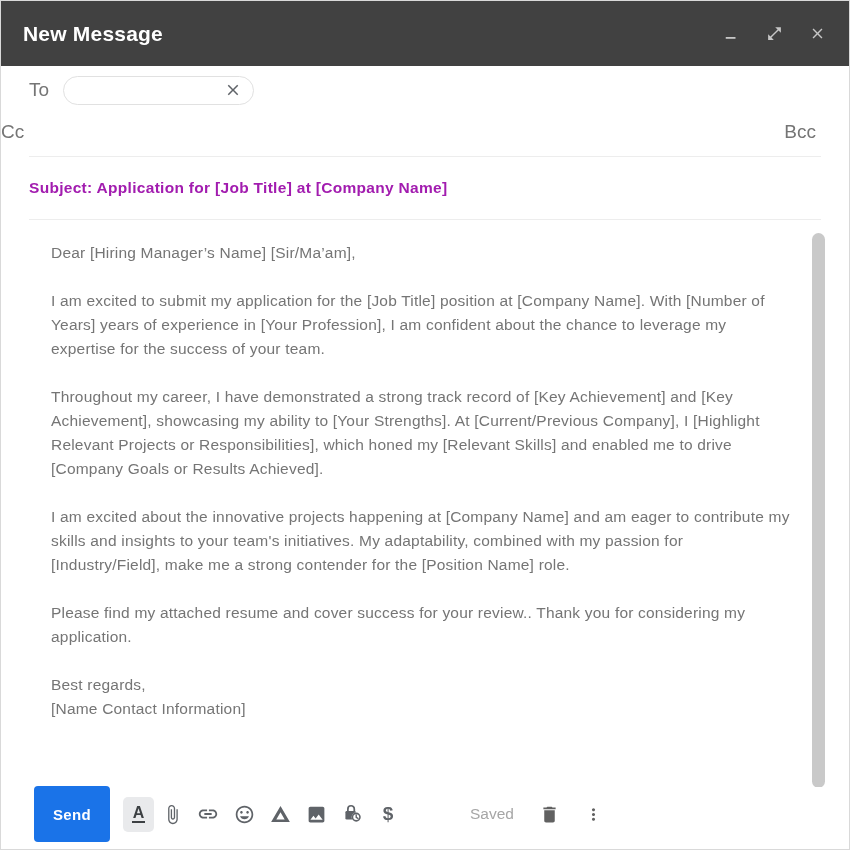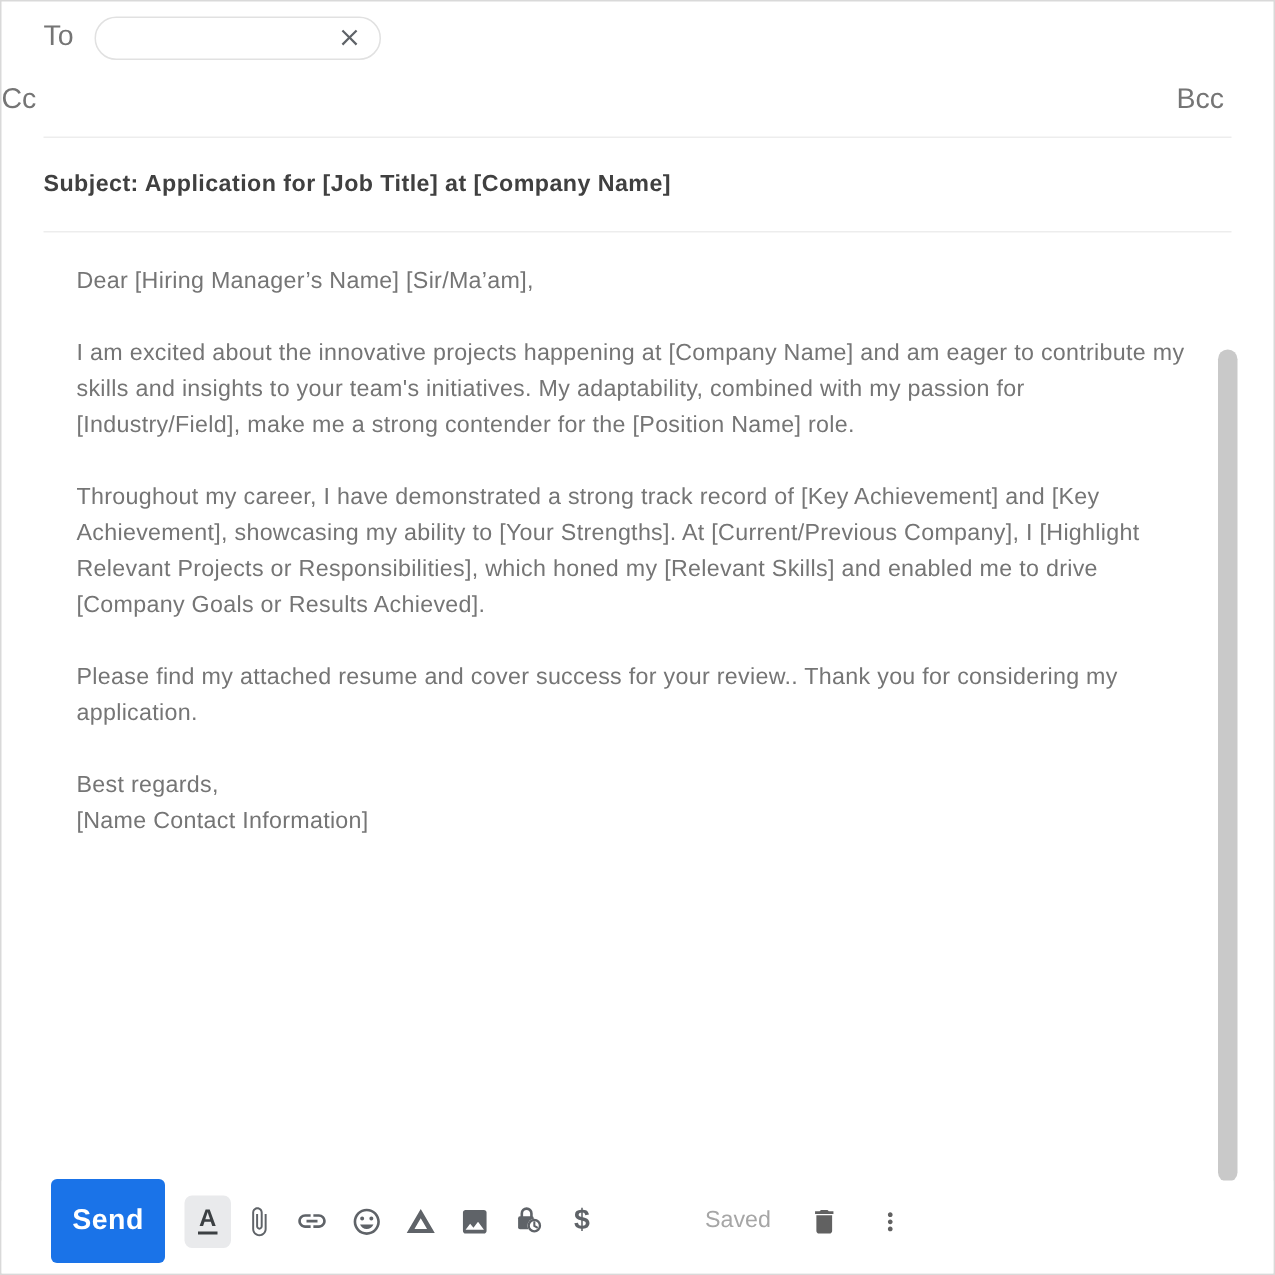--- a/index.html
+++ b/index.html
@@ -48,21 +48,21 @@
   }
   .ccbcc-link { cursor:pointer; }
 
   .divider { border:none; border-top:1px solid #ededed; margin:0 28px; }
 
   
   .subject-row {
     padding:0 28px; height:62px; display:flex; align-items:center;
   }
   .subject-text {
-    font-size:15.5px; font-weight:700; color:#404040; letter-spacing:.3px;
+    font-size:15.5px; font-weight:700; color:#a21caf; letter-spacing:.3px;
   }
 
   
   .mail-body {
     padding:21px 54px 0 30px;
     font-size:15.5px; line-height:24px; color:#757575; letter-spacing:.2px;
     cursor:text;
     margin-left:20px;
   }
   .para { margin:0 0 24px 0; }
@@ -75,21 +75,21 @@
   }
 
   
   .toolbar {
     position:absolute; left:0; right:0; bottom:0; height:62px;
     display:flex; align-items:center; padding:0 0 8px 33px; background:#fff;
   }
   .send-button {
     width:76px; height:56px; background:#1a73e8; color:#fff;
     border:none; border-radius:4px; font-family:inherit;
-    font-size:19px; font-weight:700; letter-spacing:.3px; cursor:pointer;
+    font-size:15px; font-weight:700; letter-spacing:.3px; cursor:pointer;
     display:flex; align-items:center; justify-content:center;
   }
   .format-button {
     margin-left:13px; width:31px; height:35px;
     background:#e9eaec; border:none; border-radius:5px; cursor:pointer;
     display:flex; align-items:center; justify-content:center;
   }
   .format-a {
     font-size:16px; font-weight:700; color:#3c4043;
     border-bottom:2px solid #3c4043; line-height:1.05; padding:0 1px;
@@ -102,20 +102,40 @@
   .dollar-glyph { font-size:19px; font-weight:700; color:#5f6368; font-family:inherit; }
   .saved-label { margin-left:64px; font-size:15.5px; color:#a6a6a6; }
   .trash-btn { margin-left:18px; }
   .more-btn  { margin-left:8px; }
 </style>
 </head>
 <body>
 
 <div class="window">
 
+  <div class="titlebar">
+    <span class="titlebar-title">New Message</span>
+    <div class="win-controls">
+      <button class="win-btn">
+        <svg width="18" height="18" viewBox="0 0 24 24">
+            <rect x="5" y="16" width="13" height="2.4" fill="#c6c6c6"></rect>
+          </svg>
+      </button>
+      <button class="win-btn">
+        <svg width="17" height="17" viewBox="0 0 24 24">
+            <path fill="#c6c6c6" d="M21 11V3h-8l3.29 3.29-10 10L3 13v8h8l-3.29-3.29 10-10L21 11z"></path>
+          </svg>
+      </button>
+      <button class="win-btn">
+        <svg width="17" height="17" viewBox="0 0 24 24">
+            <path fill="#c6c6c6" d="M19 6.41 17.59 5 12 10.59 6.41 5 5 6.41 10.59 12 5 17.59 6.41 19 12 13.41 17.59 19 19 17.59 13.41 12z"></path>
+          </svg>
+      </button>
+    </div>
+  </div>
 
   <div class="to-row">
     <span class="to-label">To</span>
     <div class="to-chip">
       <button class="chip-x">
         <svg width="18" height="18" viewBox="0 0 24 24">
             <path fill="#5f6368" d="M19 6.41 17.59 5 12 10.59 6.41 5 5 6.41 10.59 12 5 17.59 6.41 19 12 13.41 17.59 19 19 17.59 13.41 12z"></path>
           </svg>
       </button>
     </div>
@@ -129,22 +149,23 @@
   <hr class="divider">
 
   <div class="subject-row">
     <span class="subject-text">Subject: Application for [Job Title] at [Company Name]</span>
   </div>
 
   <hr class="divider">
 
   <div class="mail-body">
     <p class="para">Dear [Hiring Manager’s Name] [Sir/Ma’am],</p>
+    <p class="para">I am excited to submit my application for the [Job Title] position at [Company Name]. With [Number of Years] years of experience in [Your Profession], I am confident about the chance to leverage my expertise for the success of your team.</p>
+    <p class="para">Throughout my career, I have demonstrated a strong track record of [Key Achievement] and [Key Achievement], showcasing my ability to [Your Strengths]. At [Current/Previous Company], I [Highlight Relevant Projects or Responsibilities], which honed my [Relevant Skills] and enabled me to drive [Company Goals or Results Achieved].</p>
     <p class="para">I am excited about the innovative projects happening at [Company Name] and am eager to contribute my skills and insights to your team's initiatives. My adaptability, combined with my passion for [Industry/Field], make me a strong contender for the [Position Name] role.</p>
-    <p class="para">Throughout my career, I have demonstrated a strong track record of [Key Achievement] and [Key Achievement], showcasing my ability to [Your Strengths]. At [Current/Previous Company], I [Highlight Relevant Projects or Responsibilities], which honed my [Relevant Skills] and enabled me to drive [Company Goals or Results Achieved].</p>
     <p class="para">Please find my attached resume and cover success for your review.. Thank you for considering my application.</p>
     <p class="sig">Best regards,</p>
     <p class="sig">[Name Contact Information]</p>
   </div>
 
   <div class="scrollbar-thumb"></div>
 
   <div class="toolbar">
     <button class="send-button">Send</button>
 

